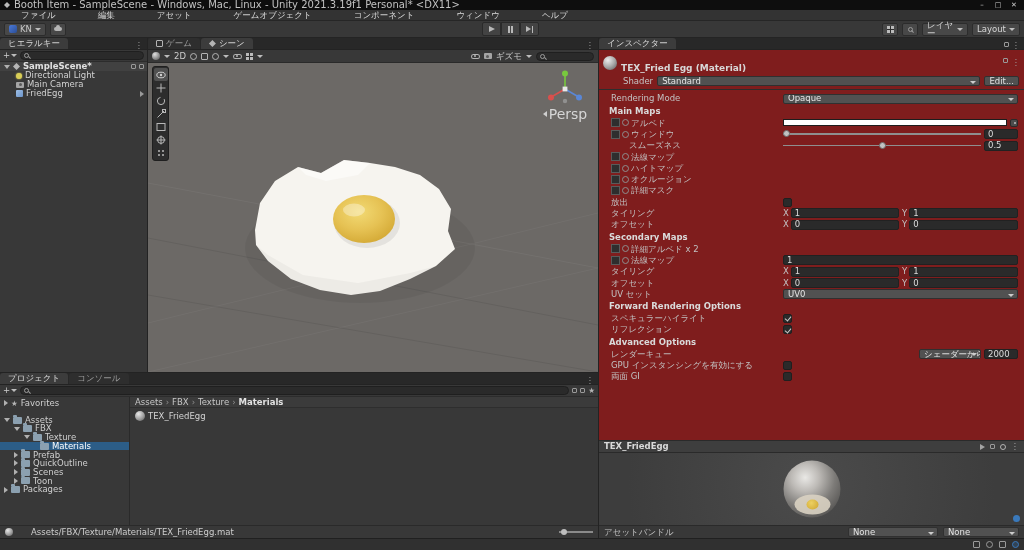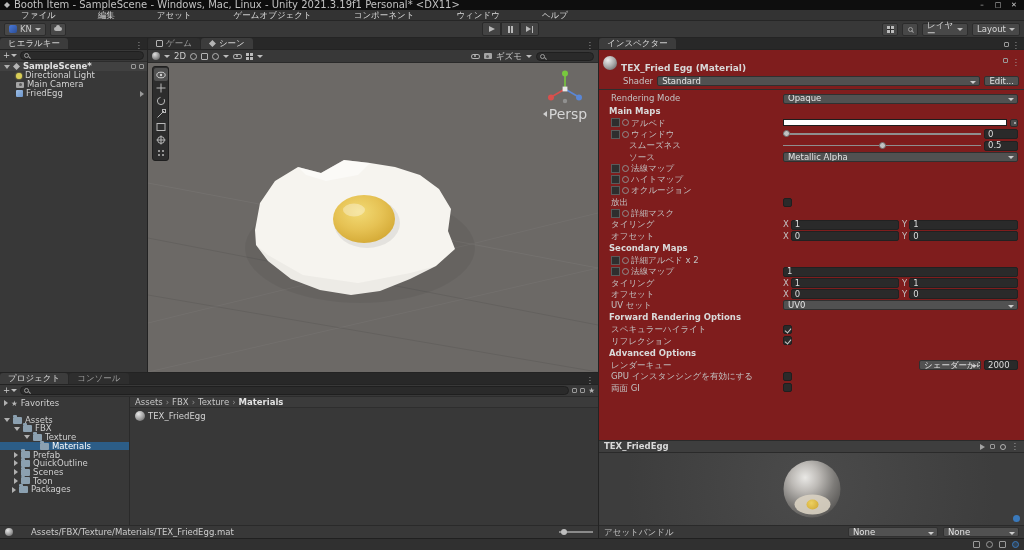--- a/index.html
+++ b/index.html
@@ -478,30 +478,20 @@
           <div class="slider">
               <div class="track"></div>
               <div class="knob" style="left:calc(50% - 3.5px);"></div>
             </div>
           <div class="nfield val">
               <span>0.5</span>
             </div>
         </div>
       </div>
 
-      <div class="irow">
-        <span class="ilabel indent">
-            <span>ソース</span>
-          </span>
-        <div class="ictrl">
-            <div class="dd flex1">
-              <span>Metallic Alpha</span>
-            </div>
-          </div>
-      </div>
 
       <div class="irow">
         <span class="ilabel">
           <span class="texslot"></span>
           <span class="texpick"></span>
           <span>法線マップ</span>
         </span>
         <div class="ictrl"></div>
       </div>
       <div class="irow">
@@ -514,33 +504,33 @@
       </div>
       <div class="irow">
         <span class="ilabel">
           <span class="texslot"></span>
           <span class="texpick"></span>
           <span>オクルージョン</span>
         </span>
         <div class="ictrl"></div>
       </div>
       <div class="irow">
-        <span class="ilabel">放出</span>
-        <div class="ictrl">
-            <span class="checkbox"></span>
-          </div>
-      </div>
-
-      <div class="irow">
         <span class="ilabel">
           <span class="texslot"></span>
           <span class="texpick"></span>
           <span>詳細マスク</span>
         </span>
         <div class="ictrl"></div>
+      </div>
+
+      <div class="irow">
+        <span class="ilabel">放出</span>
+        <div class="ictrl">
+            <span class="checkbox"></span>
+          </div>
       </div>
 
       <div class="irow">
         <span class="ilabel">タイリング</span>
         <div class="ictrl">
           <div class="xy-pair">
               <span class="xy-lab">X</span>
               <div class="nfield flex1">
                 <span>1</span>
               </div>
@@ -770,21 +760,21 @@
         <div class="p-row" style="padding-left:14px;">
           <span class="tw-closed"></span>
           <span class="folder-ic"></span>
           <span>Scenes</span>
         </div>
         <div class="p-row" style="padding-left:14px;">
           <span class="tw-closed"></span>
           <span class="folder-ic"></span>
           <span>Toon</span>
         </div>
-        <div class="p-row" style="padding-left:12px;">
+        <div class="p-row" style="padding-left:4px;">
           <span class="tw-closed"></span>
           <span class="folder-ic"></span>
           <span>Packages</span>
         </div>
       </div>
       <div class="proj-main">
         <div class="breadcrumb">
           <span>Assets</span>
           <span class="crumb-sep">›</span>
           <span>FBX</span>

